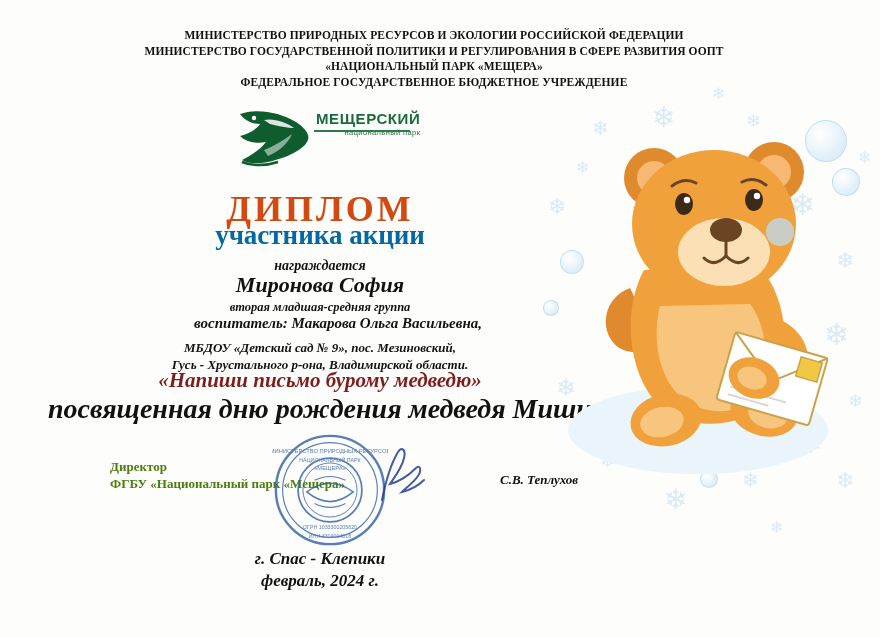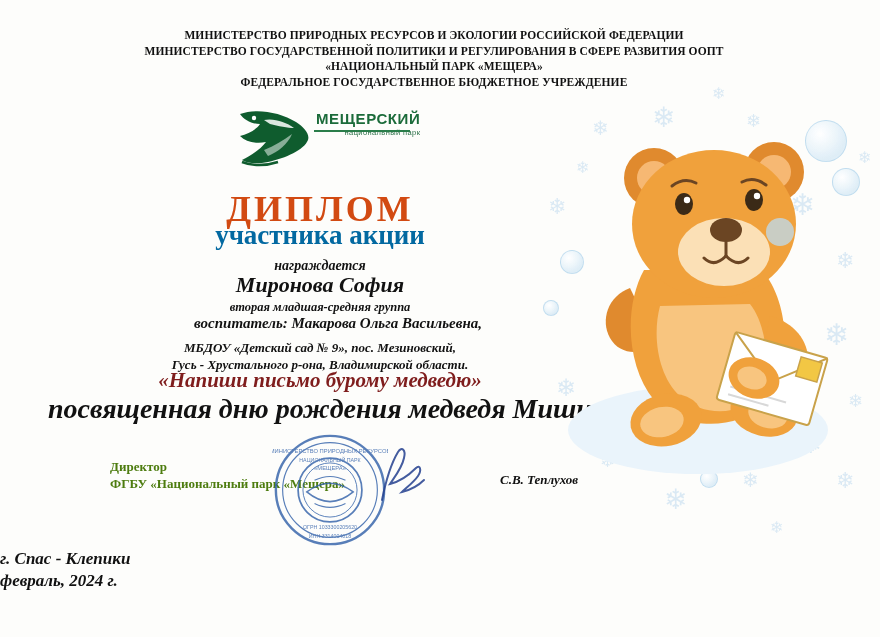--- a/index.html
+++ b/index.html
@@ -254,20 +254,21 @@
     height: 70px;
     opacity: .85;
   }
 
   
   .footer {
     position: absolute;
     top: 548px;
     left: 0;
     width: 640px;
+    text-align: center;
     font-family: "Liberation Serif", serif;
     font-style: italic;
     font-weight: bold;
     font-size: 17px;
     line-height: 22px;
     color: #111;
   }
 
   
   .bear {

